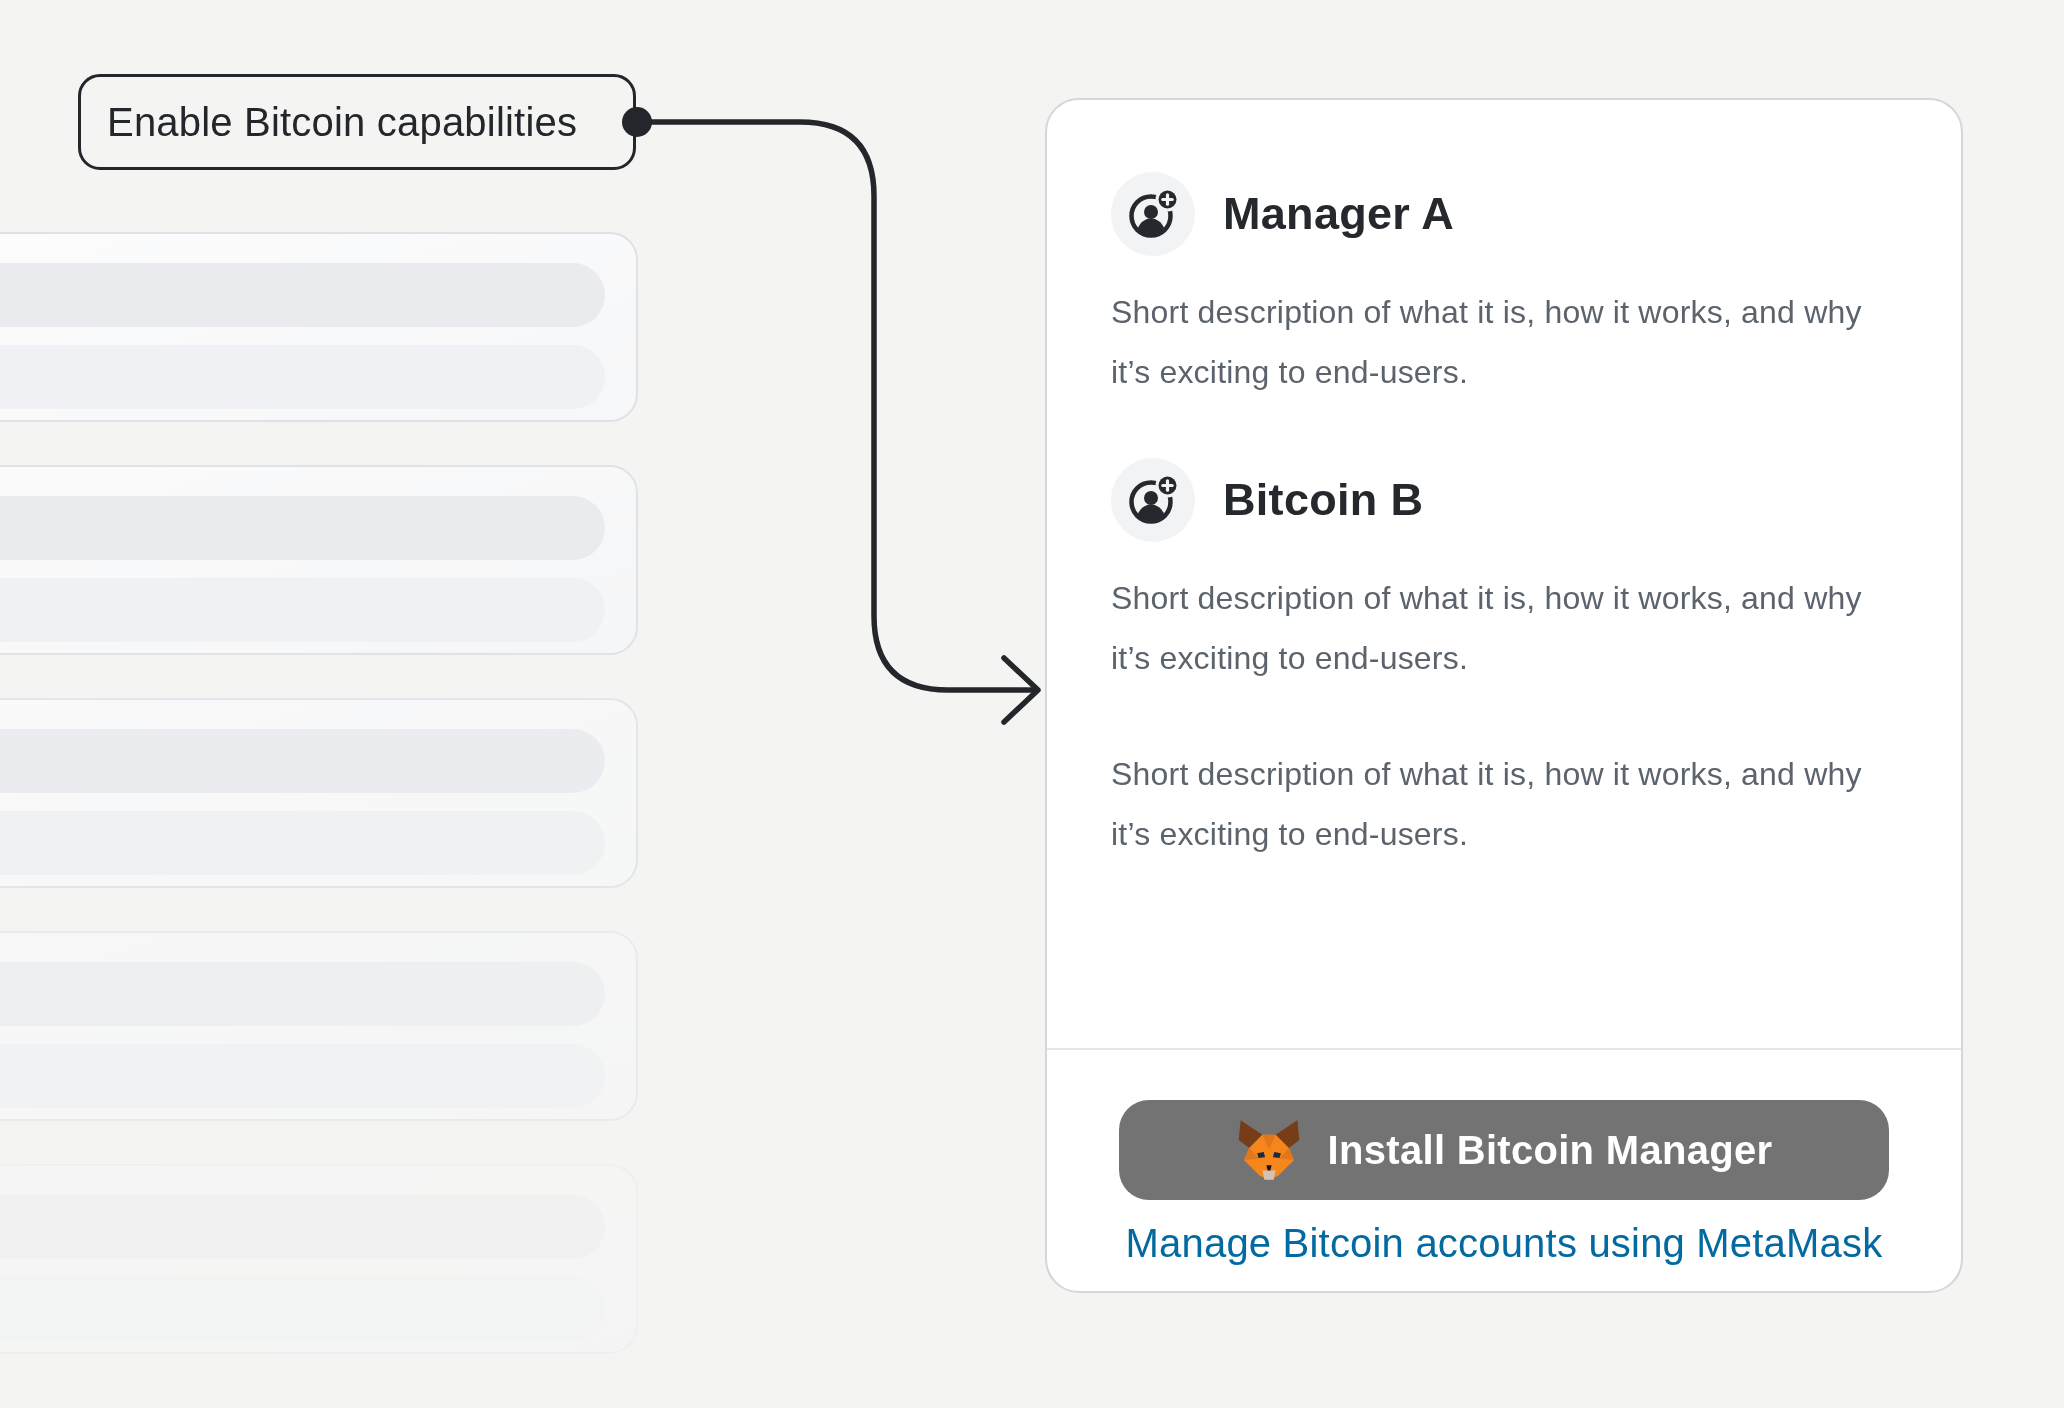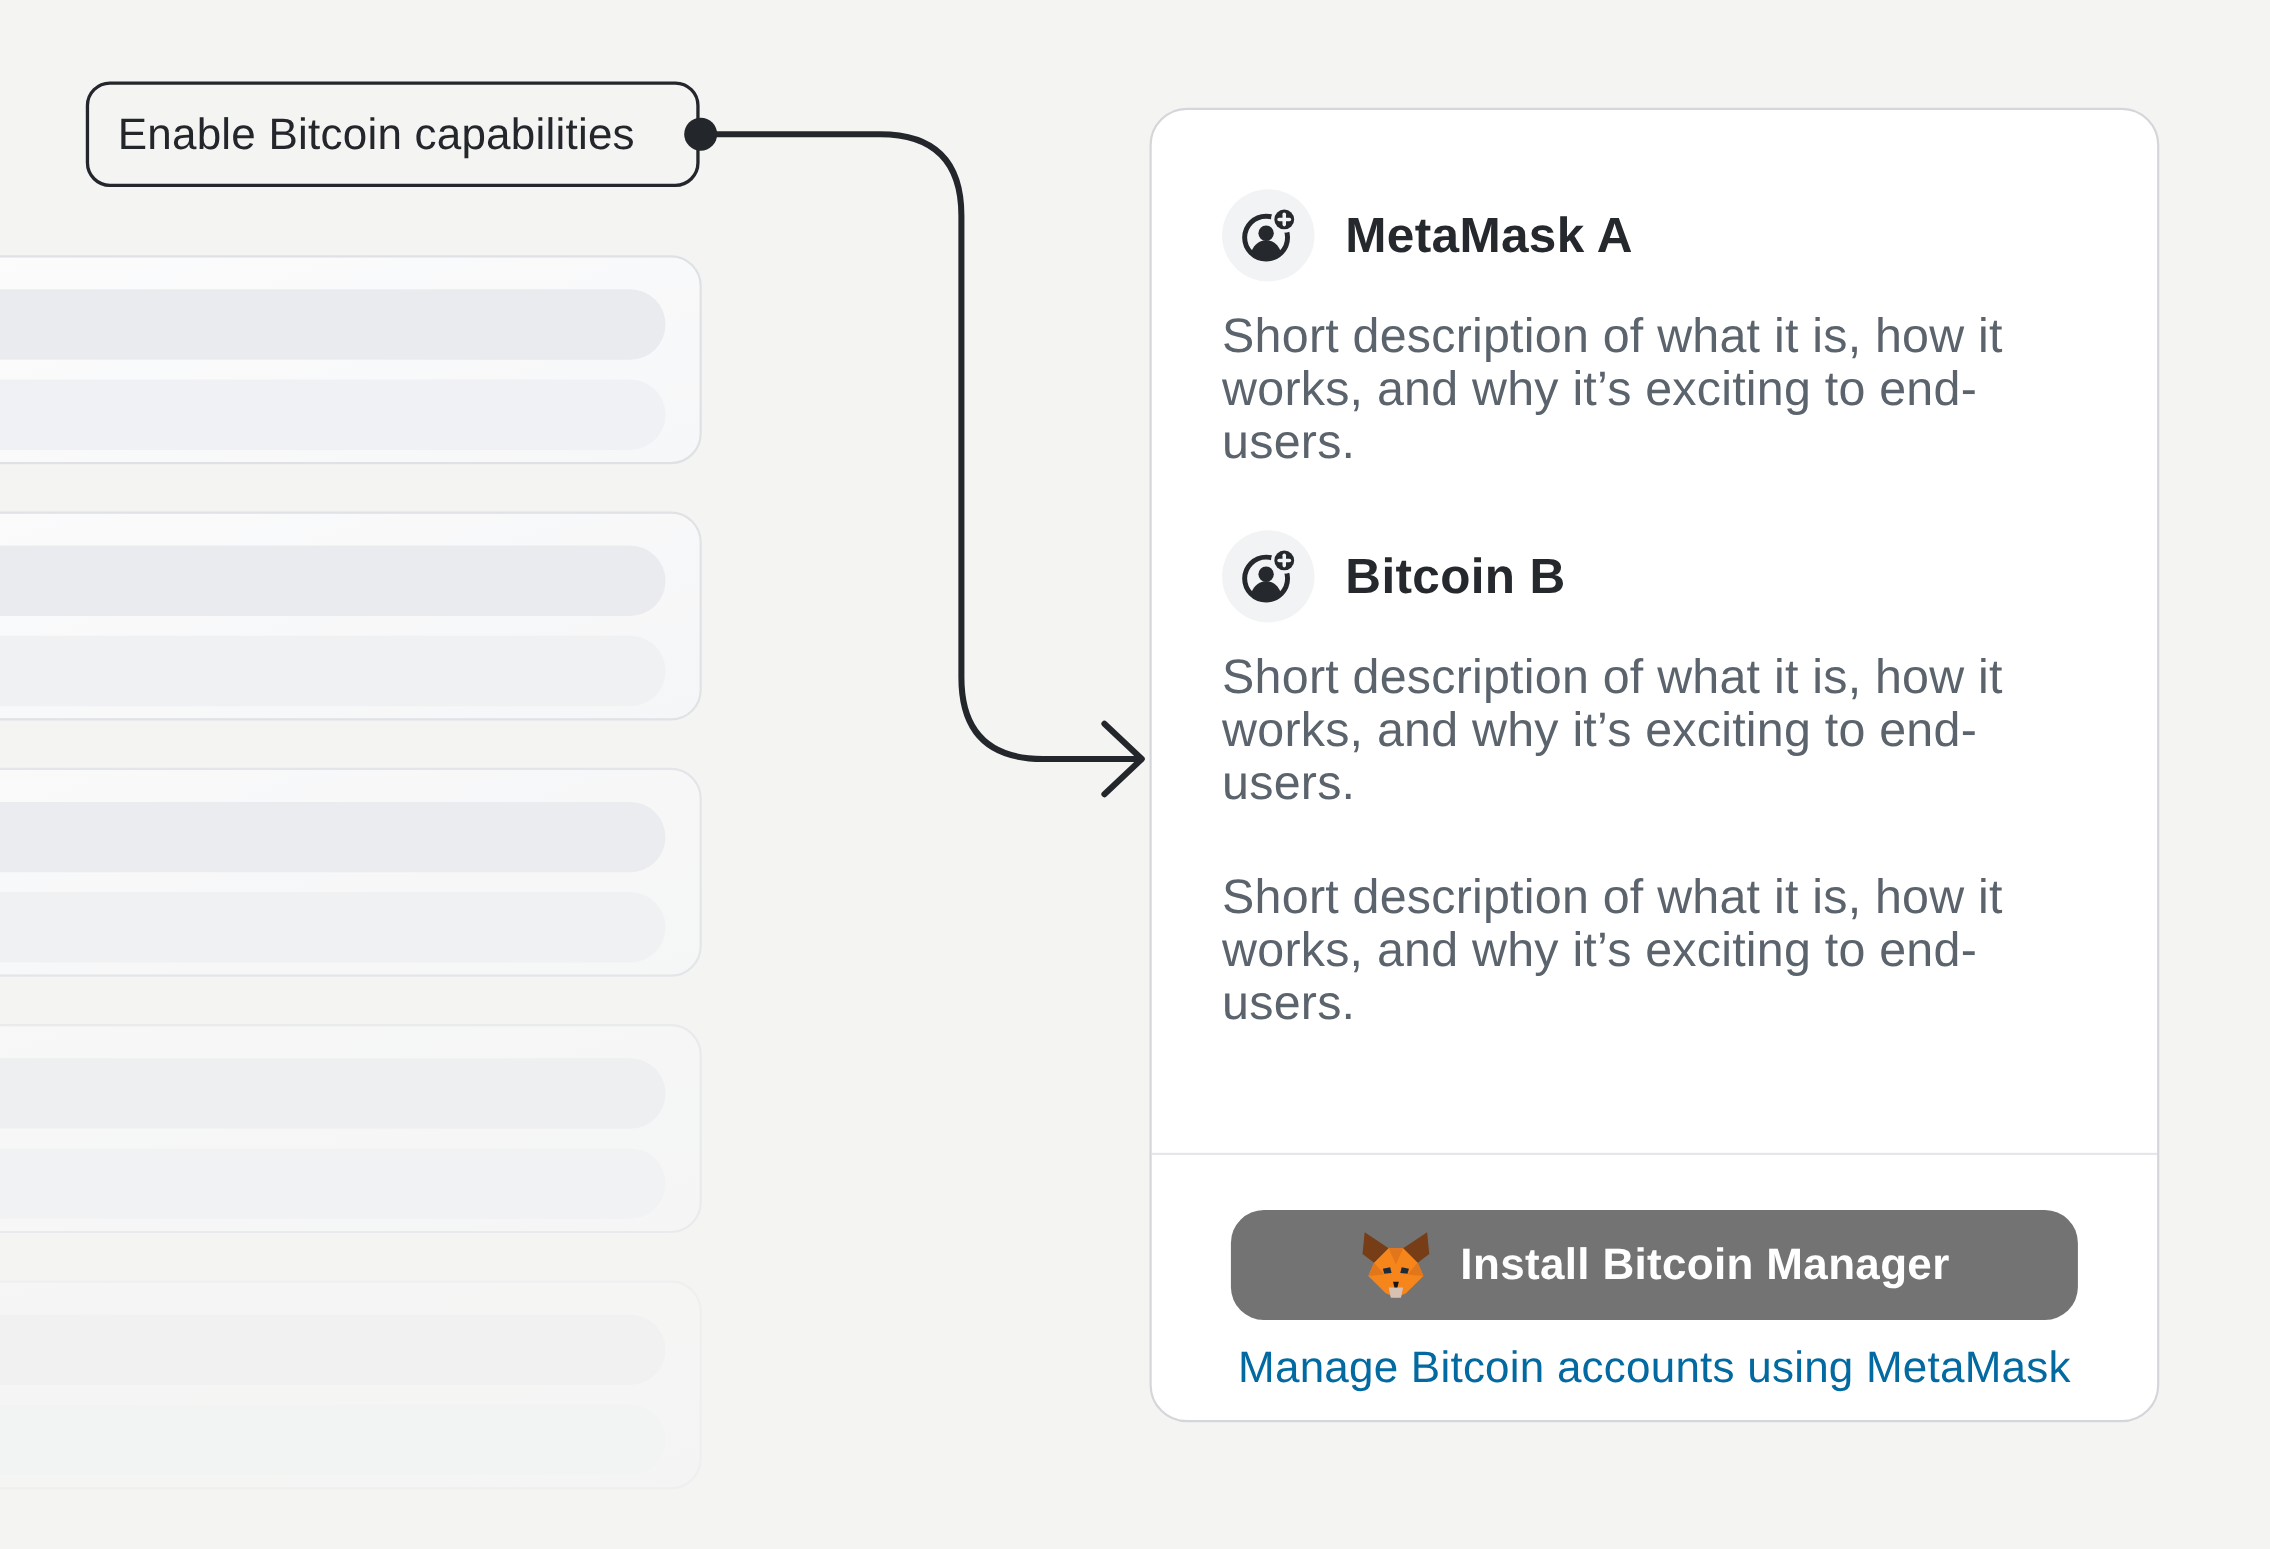--- a/index.html
+++ b/index.html
@@ -54,21 +54,21 @@
   .card-body { flex:1; padding:72px 64px 0 64px; }
   .feature-head { display:flex; align-items:center; gap:28px; margin-bottom:26px; }
   .icon-circle {
     width:84px; height:84px; border-radius:50%;
     background:#f2f3f4;
     display:flex; align-items:center; justify-content:center;
     flex:0 0 auto;
   }
   .feature-title { font-size:45px; font-weight:700; color:#25282c; letter-spacing:0.3px; }
   .feature-desc {
-    font-size:44px; line-height:48px; color:#5b636c;
+    font-size:32px; line-height:60px; color:#5b636c;
     max-width:810px; margin-bottom:56px; letter-spacing:0.2px;
   }
   .card-footer {
     border-top:2px solid #e5e6e9;
     padding:50px 72px 25px 72px;
     text-align:center;
   }
   .install-btn {
     width:100%; height:100px;
     background:#737373; border:none; border-radius:30px;
@@ -129,21 +129,21 @@
             <svg width="52" height="52" viewBox="0 0 52 52">
               <circle cx="24" cy="28" r="19.5" fill="none" stroke="#25282c" stroke-width="4.5"></circle>
               <circle cx="24" cy="24" r="7" fill="#25282c"></circle>
               <path d="M 10.8 40.2 C 13.6 33.8 18.4 30.5 24 30.5 C 29.6 30.5 34.4 33.8 37.2 40.2 C 33.8 43.9 29.2 46 24 46 C 18.8 46 14.2 43.9 10.8 40.2 Z" fill="#25282c"></path>
               <circle cx="40.5" cy="11.5" r="12" fill="#f2f3f4"></circle>
               <circle cx="40.5" cy="11.5" r="9" fill="#25282c"></circle>
               <line x1="40.5" y1="6.8" x2="40.5" y2="16.2" stroke="#f2f3f4" stroke-width="3.2" stroke-linecap="round"></line>
               <line x1="35.8" y1="11.5" x2="45.2" y2="11.5" stroke="#f2f3f4" stroke-width="3.2" stroke-linecap="round"></line>
             </svg>
           </span>
-          <h3 class="feature-title">MetaMask A</h3>
+          <h3 class="feature-title">Manager A</h3>
         </div>
         <p class="feature-desc">Short description of what it is, how it works, and why it’s exciting to end-users.</p>
       </div>
 
       <div class="feature">
         <div class="feature-head">
           <span class="icon-circle">
             <svg width="52" height="52" viewBox="0 0 52 52">
               <circle cx="24" cy="28" r="19.5" fill="none" stroke="#25282c" stroke-width="4.5"></circle>
               <circle cx="24" cy="24" r="7" fill="#25282c"></circle>

